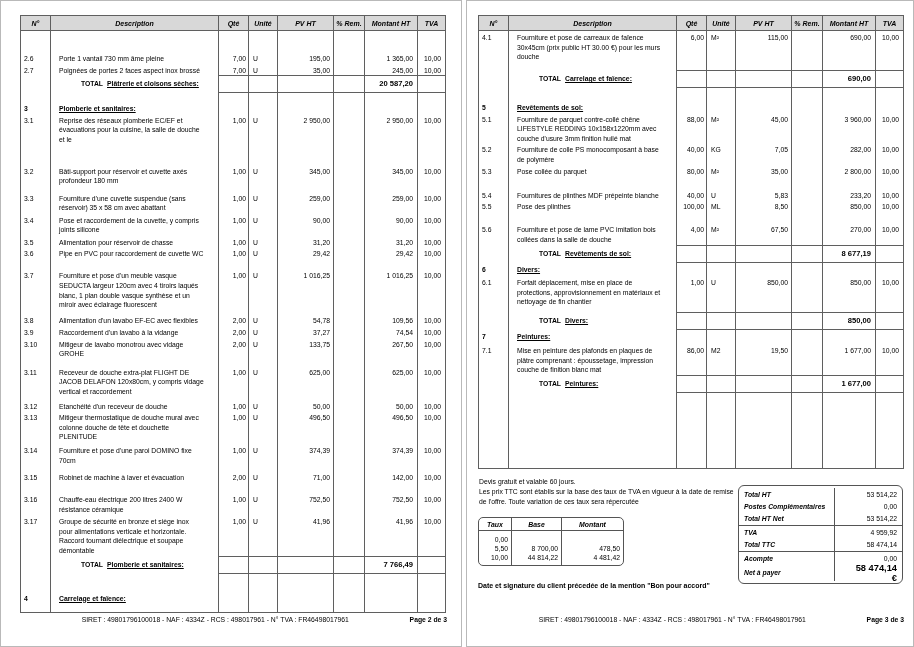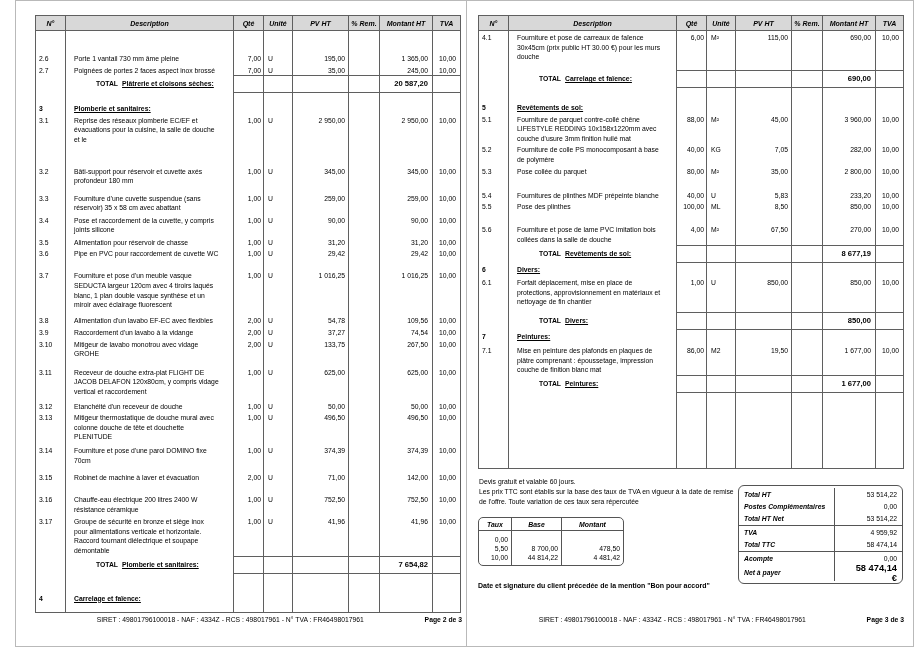--- a/index.html
+++ b/index.html
@@ -1,19 +1,19 @@
 <!DOCTYPE html>
 <html><head>
 <meta charset="utf-8">
 <style>
   html,body{margin:0;padding:0;background:#fff;}
   .canvas{position:relative;width:914px;height:647px;background:#fff;overflow:hidden;
           font-family:"Liberation Sans",sans-serif;color:#000;}
   .sheet{position:absolute;top:0;background:#fff;border:1px solid #b9b9b9;box-sizing:border-box;}
-  #sheet-left{left:15px;width:462px;height:647px;}
+  #sheet-left{left:0;width:462px;height:647px;}
   #sheet-right{left:466px;width:448px;height:647px;}
 
   
   .qtable{position:absolute;top:14px;width:426px;display:flex;flex-direction:column;
           border:1px solid #5f5f5f;box-sizing:border-box;background:#fff;}
   #sheet-left .qtable{left:19px;height:598px;}
   #sheet-right .qtable{left:11px;height:454px;}
   .trow{display:grid;grid-template-columns:30px 168px 30px 29px 56px 31px 53px 27px;flex:0 0 auto;}
   .cell{box-sizing:border-box;border-right:1px solid #5f5f5f;overflow:hidden;
         font-size:6.8px;line-height:9.6px;}
@@ -326,21 +326,21 @@
           <div class="trow total" style="min-height: 18px;">
     <div class="cell c-no"></div>
     <div class="cell c-desc">
       <span class="tword">TOTAL</span>
       <span class="tlabel">Plomberie et sanitaires:</span>
     </div>
     <div class="cell c-qty"></div>
     <div class="cell c-unit"></div>
     <div class="cell c-pv"></div>
     <div class="cell c-rem"></div>
-    <div class="cell c-amt">7 654,82</div>
+    <div class="cell c-amt">7 766,49</div>
     <div class="cell c-tva"></div>
   </div>
           <div class="trow spacer" style="min-height: 18px;">
     <div class="cell"></div>
             <div class="cell"></div>
     <div class="cell"></div>
             <div class="cell"></div>
     <div class="cell"></div>
             <div class="cell"></div>
     <div class="cell"></div>

